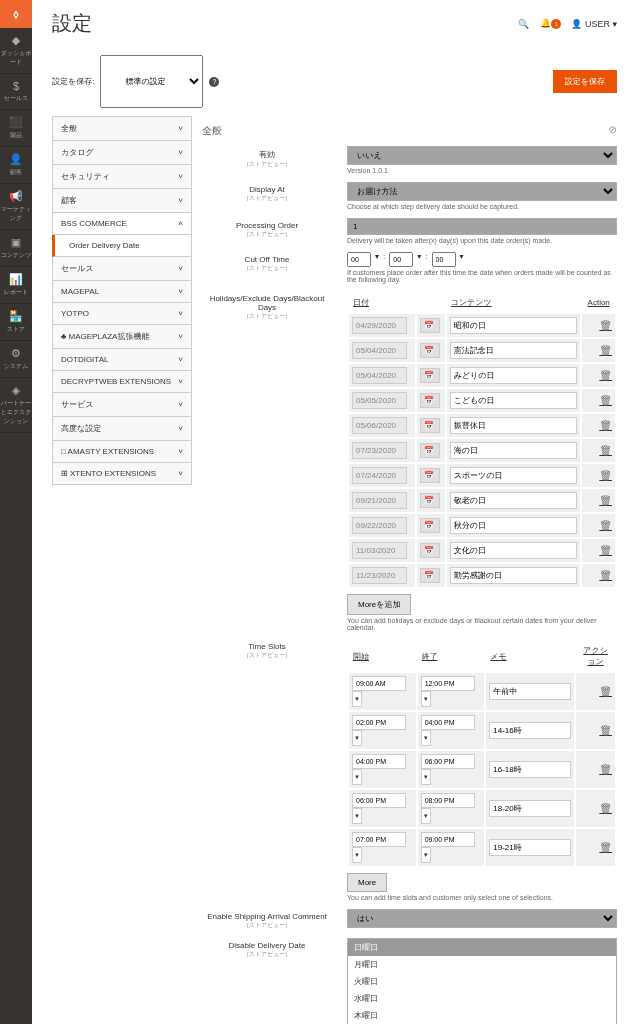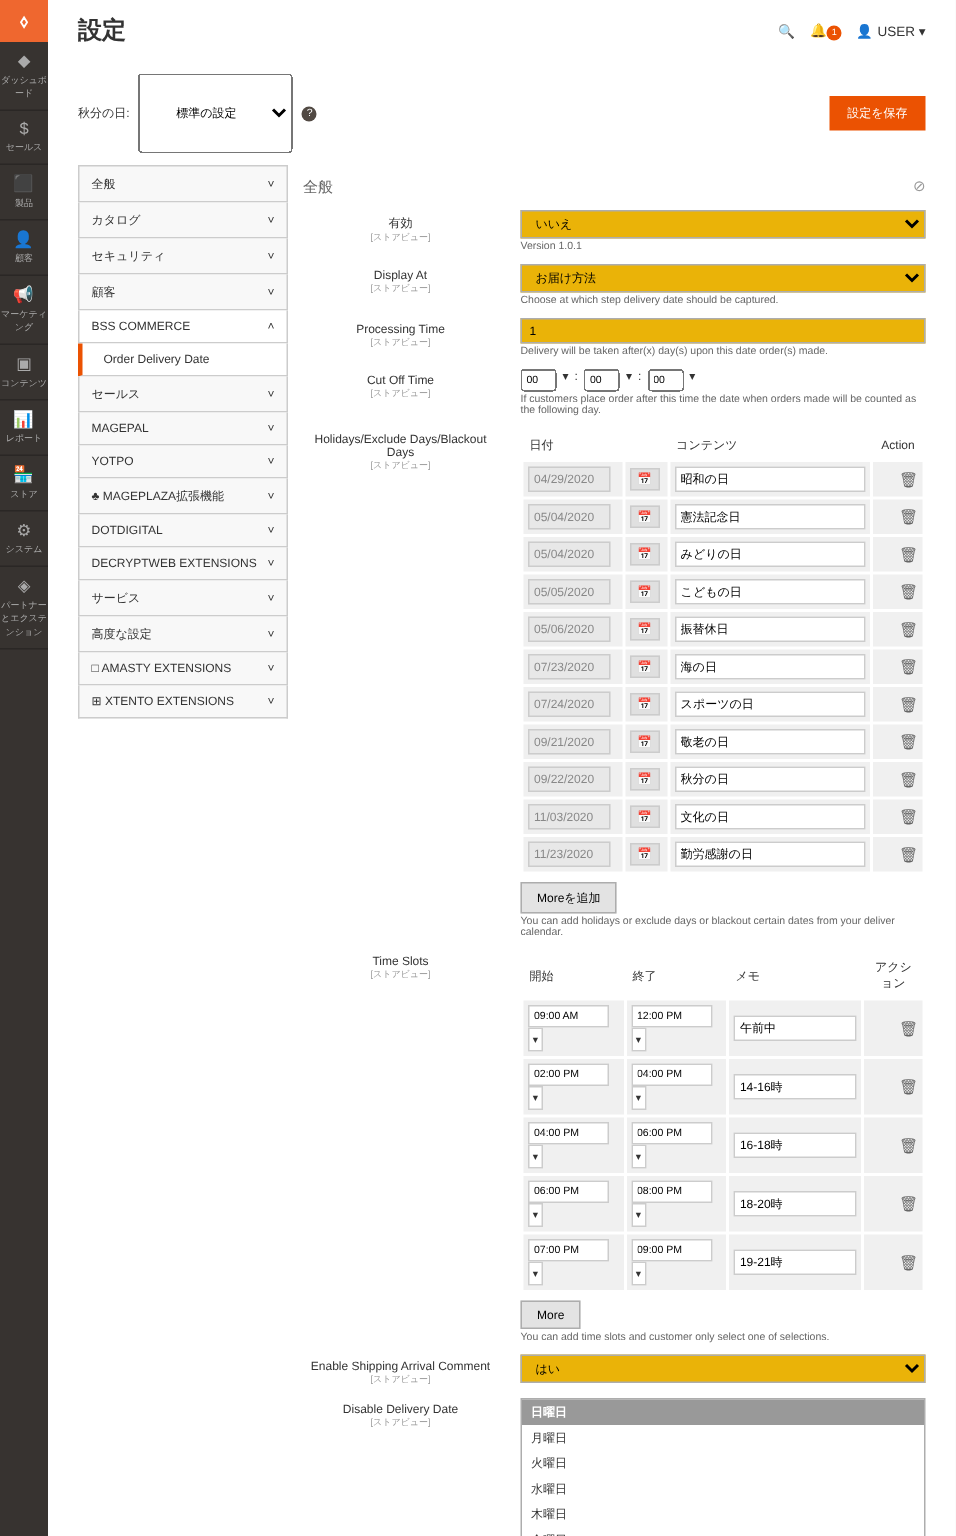--- a/index.html
+++ b/index.html
@@ -4,56 +4,56 @@
 <style>
 * { box-sizing: border-box; margin: 0; padding: 0; }
 body { font-family: 'Helvetica Neue', Arial, sans-serif; font-size: 8px; background: #f5f5f5; color: #333; }
 .container { display: flex; min-height: 100vh; }
 .sidebar { width: 32px; background: #373330; color: #aaa; display: flex; flex-direction: column; align-items: center; padding-top: 0; }
 .sidebar-logo { width: 32px; height: 28px; background: #ef672f; display: flex; align-items: center; justify-content: center; color: #fff; font-weight: bold; font-size: 12px; }
 .sidebar-item { width: 32px; padding: 6px 0; text-align: center; font-size: 6px; cursor: pointer; border-bottom: 1px solid #2a2725; }
 .sidebar-item .icon { display: block; font-size: 11px; margin-bottom: 2px; }
 .main { flex: 1; background: #fff; }
 .header { display: flex; justify-content: space-between; align-items: center; padding: 10px 20px; }
-.header h1 { font-size: 16px; font-weight: 700; }
+.header h1 { font-size: 20px; font-weight: 400; }
 .header-right { display: flex; align-items: center; gap: 10px; font-size: 9px; }
 .header-right .badge { background: #eb5202; color: #fff; border-radius: 50%; width: 10px; height: 10px; font-size: 6px; display: inline-flex; align-items: center; justify-content: center; }
 .toolbar { display: flex; justify-content: space-between; align-items: center; padding: 8px 20px; }
 .toolbar-left { display: flex; align-items: center; gap: 6px; font-size: 8px; }
 .toolbar select { font-size: 8px; padding: 20px; }
 .save-btn { background: #eb5202; color: #fff; border: none; padding: 6px 12px; font-size: 8px; cursor: pointer; }
 .content { display: flex; padding: 0 20px 40px; gap: 10px; }
 .nav-panel { width: 140px; }
 .nav-section { border: 1px solid #ccc; border-top: none; padding: 6px 8px; font-size: 8px; display: flex; justify-content: space-between; align-items: center; cursor: pointer; background: #f8f8f8; }
 .nav-section:first-child { border-top: 1px solid #ccc; }
 .nav-section.expanded { background: #fff; }
 .nav-sub { border: 1px solid #ccc; border-top: none; padding: 6px 8px 6px 14px; font-size: 8px; background: #fff; border-left: 3px solid #eb5202; }
 .form-area { flex: 1; }
 .section-title { font-size: 10px; padding: 8px 0; color: #666; display: flex; justify-content: space-between; }
 .form-row { display: flex; margin-bottom: 8px; align-items: flex-start; }
 .form-label { width: 145px; text-align: center; padding-right: 15px; font-size: 8px; padding-top: 3px; }
 .form-label .sub { display: block; font-size: 6px; color: #999; }
 .form-control { flex: 1; max-width: 340px; }
-.form-control select, .form-control input[type=text] { width: 100%; font-size: 8px; padding: 3px 5px; border: 1px solid #adadad; background: #eab308; }
+.form-control select, .form-control input[type=text] { width: 100%; font-size: 8px; padding: 3px 5px; border: 1px solid #adadad; background: #a3a3a3; }
 .form-control .note { font-size: 7px; color: #666; margin-top: 2px; }
-.holiday-table { width: 100%; }
+.holiday-table { width: 100%; text-decoration: underline; }
 .holiday-table th { text-align: left; font-size: 8px; font-weight: normal; padding: 4px; }
 .holiday-table th:last-child { text-align: center; }
 .holiday-table td { padding: 3px; }
 .holiday-row { background: #f0f0f0; }
 .holiday-row input { width: 100%; font-size: 8px; padding: 3px; border: 1px solid #ccc; }
 .holiday-row .date-input { width: 55px; background: #e8e8e8; color: #888; }
 .cal-btn { background: #e0e0e0; border: 1px solid #ccc; padding: 2px 4px; font-size: 8px; cursor: pointer; }
 .del-btn { cursor: pointer; font-size: 10px; color: #666; }
 .more-btn { background: #e3e3e3; border: 1px solid #adadad; padding: 4px 10px; font-size: 8px; cursor: pointer; margin-top: 5px; }
 .timeslot-row input.time { width: 54px; font-size: 7px; padding: 3px; }
 .timeslot-row .dd { width: 10px; display: inline-block; text-align: center; border: 1px solid #ccc; font-size: 7px; padding: 3px 1px; background: #fff; }
 .day-list { border: 1px solid #adadad; }
 .day-list .day { padding: 3px 6px; font-size: 8px; cursor: pointer; }
-.day-list .day.selected { background: #999; color: #fff; font-weight: bold; }
+.day-list .day.selected { background: #999; color: #fff; }
 .cutoff-row { display: flex; gap: 4px; }
 .cutoff-row input, .cutoff-row select { width: 24px; font-size: 7px; padding: 2px; }
 .gear { color: #999; font-size: 10px; }
 </style>
 </head>
 <body>
 
 <div class="container">
   <div class="sidebar">
     <div class="sidebar-logo">⬨</div>
@@ -74,21 +74,21 @@
     <div class="header">
       <h1>設定</h1>
       <div class="header-right">
         <span>🔍</span>
         <span>🔔<span class="badge">1</span></span>
         <span>👤 <span>USER</span> ▾</span>
       </div>
     </div>
     <div class="toolbar">
       <div class="toolbar-left">
-        <span>秋分の日:</span>
+        <span>設定を保存:</span>
         <select><option>標準の設定</option></select>
         <span style="background:#514943;color:#fff;border-radius:50%;width:10px;height:10px;display:inline-flex;align-items:center;justify-content:center;font-size:7px;">?</span>
       </div>
       <button class="save-btn">設定を保存</button>
     </div>
     <div class="content">
       <div class="nav-panel" id="nav">
           <div class="nav-section ">
             <span>全般</span>
             <span>˅</span>
@@ -161,21 +161,21 @@
             <div class="form-label"><span>有効</span><span class="sub">[ストアビュー]</span></div>
             <div class="form-control"><select><option>いいえ</option></select><div class="note">Version 1.0.1</div></div>
           </div>
 
         <div class="form-row">
             <div class="form-label"><span>Display At</span><span class="sub">[ストアビュー]</span></div>
             <div class="form-control"><select><option>お届け方法</option></select><div class="note">Choose at which step delivery date should be captured.</div></div>
           </div>
 
         <div class="form-row">
-            <div class="form-label"><span>Processing Time</span><span class="sub">[ストアビュー]</span></div>
+            <div class="form-label"><span>Processing Order</span><span class="sub">[ストアビュー]</span></div>
             <div class="form-control"><input type="text" value="1" style=""><div class="note">Delivery will be taken after(x) day(s) upon this date order(s) made.</div></div>
           </div>
 
         <div class="form-row">
             <div class="form-label"><span>Cut Off Time</span><span class="sub">[ストアビュー]</span></div>
             <div class="form-control">
               <div class="cutoff-row">
                 <input value="00" style="">
                 <span>▾</span>
                 <span>:</span>

